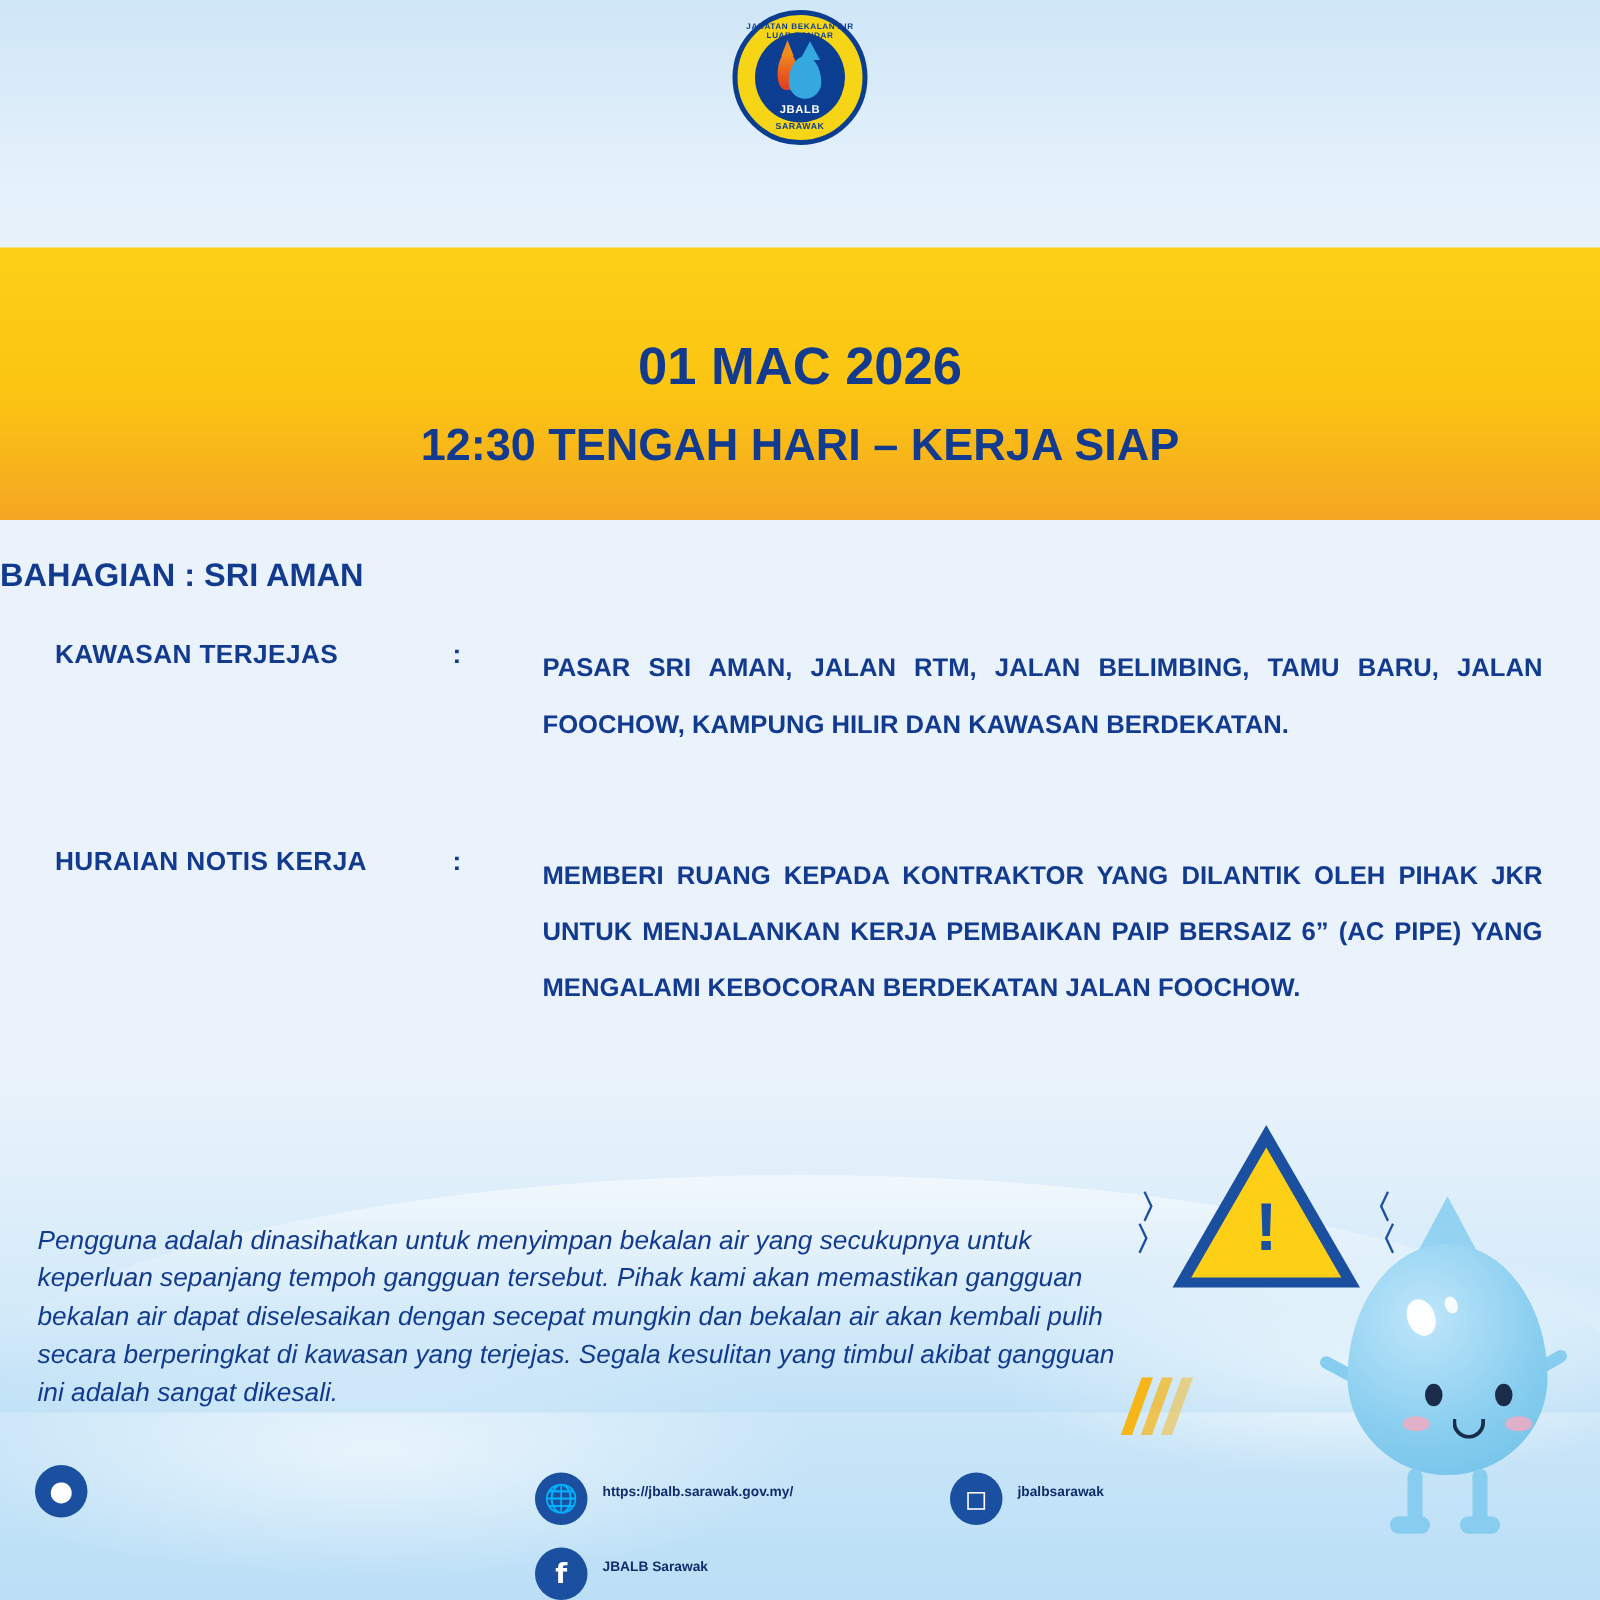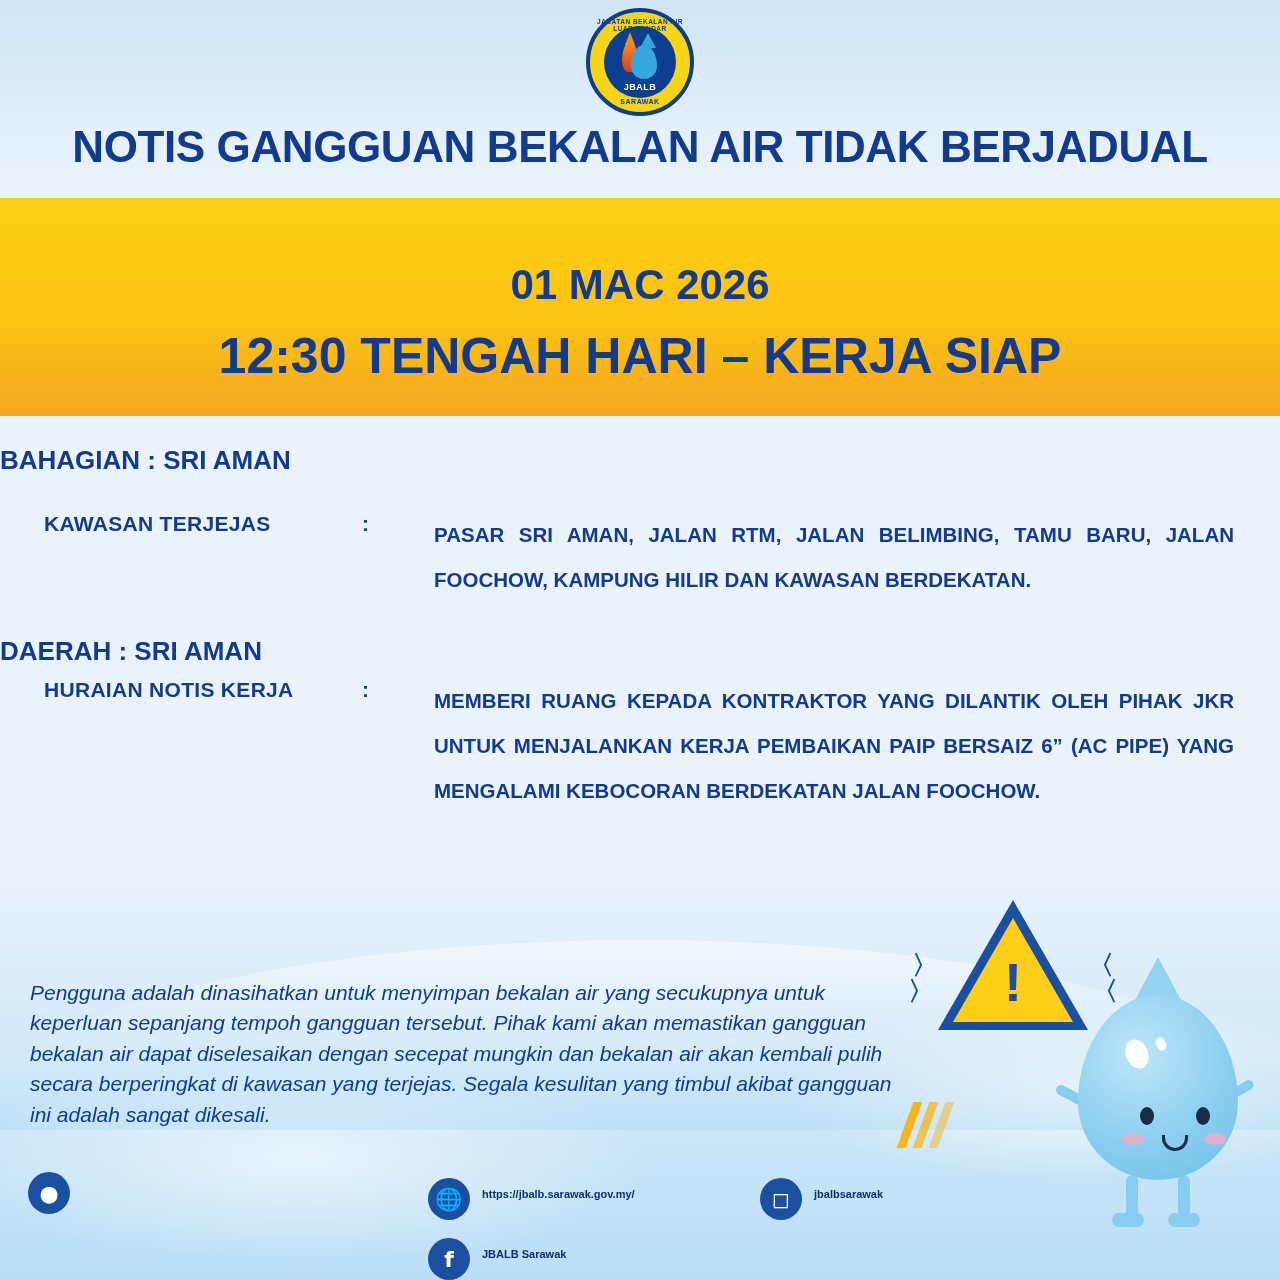--- a/index.html
+++ b/index.html
@@ -74,27 +74,27 @@
     letter-spacing: -0.4px;
   }
 
   
   .date-band {
     position: absolute; top: 198px; left: 0; width: 100%; height: 218px;
     background: linear-gradient(180deg,#fdd017 0%, #fbc412 55%, #f5a623 100%);
     display: flex; flex-direction: column; align-items: center; justify-content: center;
   }
   .date-band .d1 { font-size: 42px; font-weight: bold; color: #123a8f; margin-top: 31px; }
-  .date-band .d2 { font-size: 50px; font-weight: bold; color: #123a8f; margin-top: 18px; }
+  .date-band .d2 { font-size: 36px; font-weight: bold; color: #123a8f; margin-top: 18px; }
 
   
   .region-row {
     position: absolute; top: 445px; left: 0; width: 100%;
-    display: flex; justify-content: flex-end; gap: 160px;
-    font-size: 26px; font-weight: bold; color: #123a8f; flex-direction: column;
+    display: flex; justify-content: flex-start; gap: 160px;
+    font-size: 26px; font-weight: bold; color: #123a8f;
   }
 
   .info-block { position: absolute; left: 44px; width: 1190px; }
   .info-label {
     position: absolute; left: 0; top: 0;
     font-size: 21px; font-weight: bold; color: #123a8f;
     letter-spacing: .3px;
   }
   .info-colon {
     position: absolute; left: 318px; top: 0;
@@ -269,30 +269,28 @@
       <div class="logo-text-top">JABATAN BEKALAN AIR LUAR BANDAR</div>
       <div class="logo-inner">
         <div class="logo-flame"></div>
         <div class="logo-drop"></div>
       </div>
       <div class="logo-text-mid">JBALB</div>
       <div class="logo-text-bot">SARAWAK</div>
     </div>
   </div>
 
-  <div class="title">NOTIS GANGGUAN BEKALAN AIR TIDAK BERJADUAL</div>
 
   <div class="date-band">
     <div class="d1">01 MAC 2026</div>
     <div class="d2">12:30 TENGAH HARI – KERJA SIAP</div>
   </div>
 
   <div class="region-row">
     <div>BAHAGIAN : SRI AMAN</div>
-    <div>DAERAH : SRI AMAN</div>
   </div>
 
   <div class="info-block" id="kawasan">
     <div class="info-label">KAWASAN TERJEJAS</div>
     <div class="info-colon">:</div>
     <div class="info-value">PASAR SRI AMAN, JALAN RTM, JALAN BELIMBING, TAMU BARU, JALAN FOOCHOW, KAMPUNG HILIR DAN KAWASAN BERDEKATAN.</div>
   </div>
 
   <div class="info-block" id="huraian">
     <div class="info-label">HURAIAN NOTIS KERJA</div>

